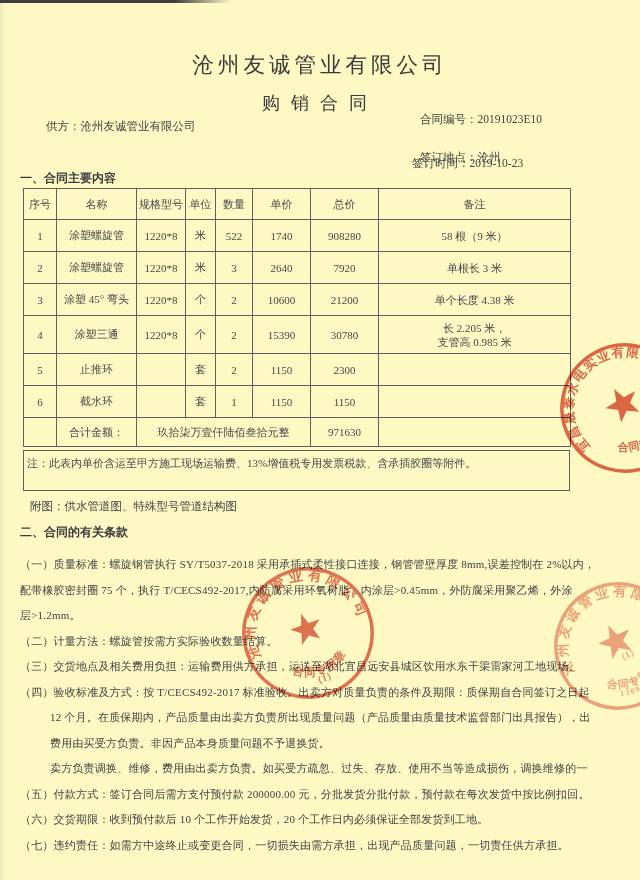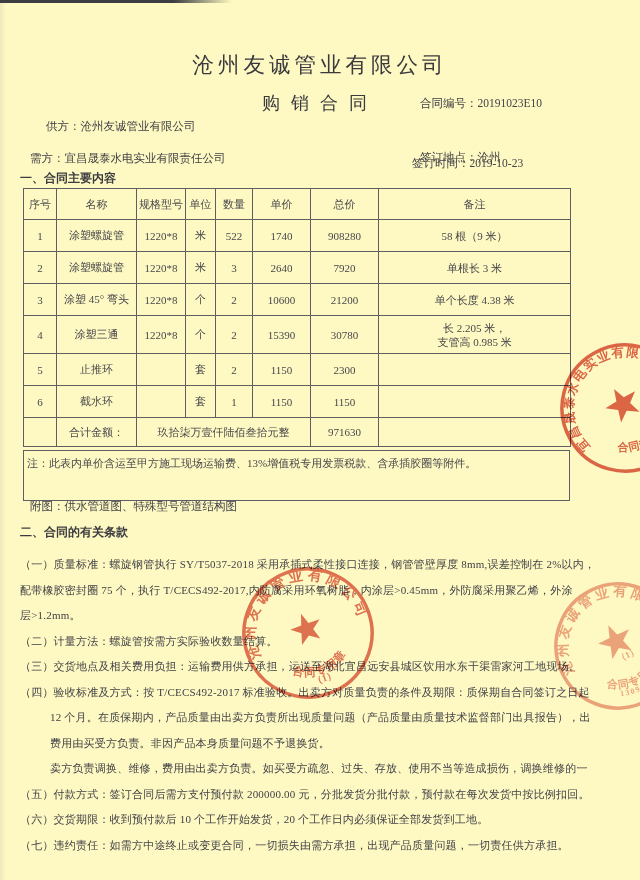--- a/index.html
+++ b/index.html
@@ -9,35 +9,35 @@
         background:linear-gradient(to right,rgba(160,160,165,.18),transparent);pointer-events:none;}
   .top-artifact{position:absolute;top:0;left:0;width:232px;height:3px;
         background:linear-gradient(to right,#3e3e42 75%,rgba(100,100,105,0));}
   .company-title{position:absolute;top:50px;left:0;width:100%;text-align:center;
         font-size:21.5px;letter-spacing:4px;color:#3a3a3e;}
   .doc-title{position:absolute;top:91px;left:0;width:100%;text-align:center;
         font-size:18px;letter-spacing:11px;color:#3a3a3e;}
   .meta{position:absolute;font-size:11.5px;white-space:nowrap;}
   .m-supplier{left:46px;top:119px;}
   .m-buyer{left:30px;top:151px;}
-  .m-no{left:420px;top:96px;}
+  .m-no{left:420px;top:112px;}
   .m-place{left:420px;top:150px;font-family:Liberation Mono, monospace;}
   .m-date{left:412px;top:156px;}
   .h1{position:absolute;left:20px;top:170px;font-size:12px;font-weight:700;color:#3c3c40;}
   .h2{position:absolute;left:20px;top:524px;font-size:12px;font-weight:700;color:#3c3c40;}
   table.items{position:absolute;left:23px;top:188px;width:547px;border-collapse:collapse;
         table-layout:fixed;font-size:11px;color:#47474b;}
   table.items th,table.items td{border:1px solid #5f5f63;text-align:center;vertical-align:middle;
         padding:1px 2px;font-weight:400;overflow:hidden;}
   table.items thead tr{height:31px;}
   table.items tbody.rows tr{height:32px;}
   table.items tbody.rows tr:nth-child(4){height:38px;}
   table.items .total-row{height:29px;}
   td.remark{white-space:pre-line;line-height:14px;}
-  .note-box{position:absolute;left:23px;top:450px;width:547px;height:51px;border:1px solid #5f5f63;
+  .note-box{position:absolute;left:23px;top:450px;width:547px;height:41px;border:1px solid #5f5f63;
         box-sizing:border-box;font-size:11px;padding:5px 3px;white-space:nowrap;color:#47474b;}
   .attach{position:absolute;left:30px;top:499px;font-size:11.5px;}
   .terms{position:absolute;left:20px;top:552px;width:614px;font-size:11px;line-height:25.5px;
         letter-spacing:.2px;white-space:nowrap;color:#414146;}
   .term-line.indent{padding-left:30px;}
   .stamp{position:absolute;mix-blend-mode:multiply;pointer-events:none;
         font-family:"Liberation Serif","DejaVu Serif",serif;font-weight:600;}
   .stamp text{fill:currentColor;}
   .stamp-buyer{left:540px;top:323px;color:#d44634;opacity:.82;transform:rotate(-30deg);}
   .stamp-mid{left:228px;top:553px;color:#d44634;opacity:.75;transform:rotate(-20deg);}
@@ -46,21 +46,20 @@
 </head>
 <body>
 
 <div class="page">
   <div class="top-artifact"></div>
 
   <div class="company-title">沧州友诚管业有限公司</div>
   <div class="doc-title">购销合同</div>
 
   <div class="meta m-supplier"><span>供方：</span><span>沧州友诚管业有限公司</span></div>
-  <div class="meta m-buyer"><span>需方：</span><span>宜昌晟泰水电实业有限责任公司</span></div>
   <div class="meta m-no"><span>合同编号：</span><span>20191023E10</span></div>
   <div class="meta m-place"><span>签订地点：</span><span>沧州</span></div>
   <div class="meta m-date"><span>签订时间：</span><span>2019-10-23</span></div>
 
   <div class="h1">一、合同主要内容</div>
 
   <table class="items">
     <colgroup>
       <col style="width:33px">
         <col style="width:80px">

